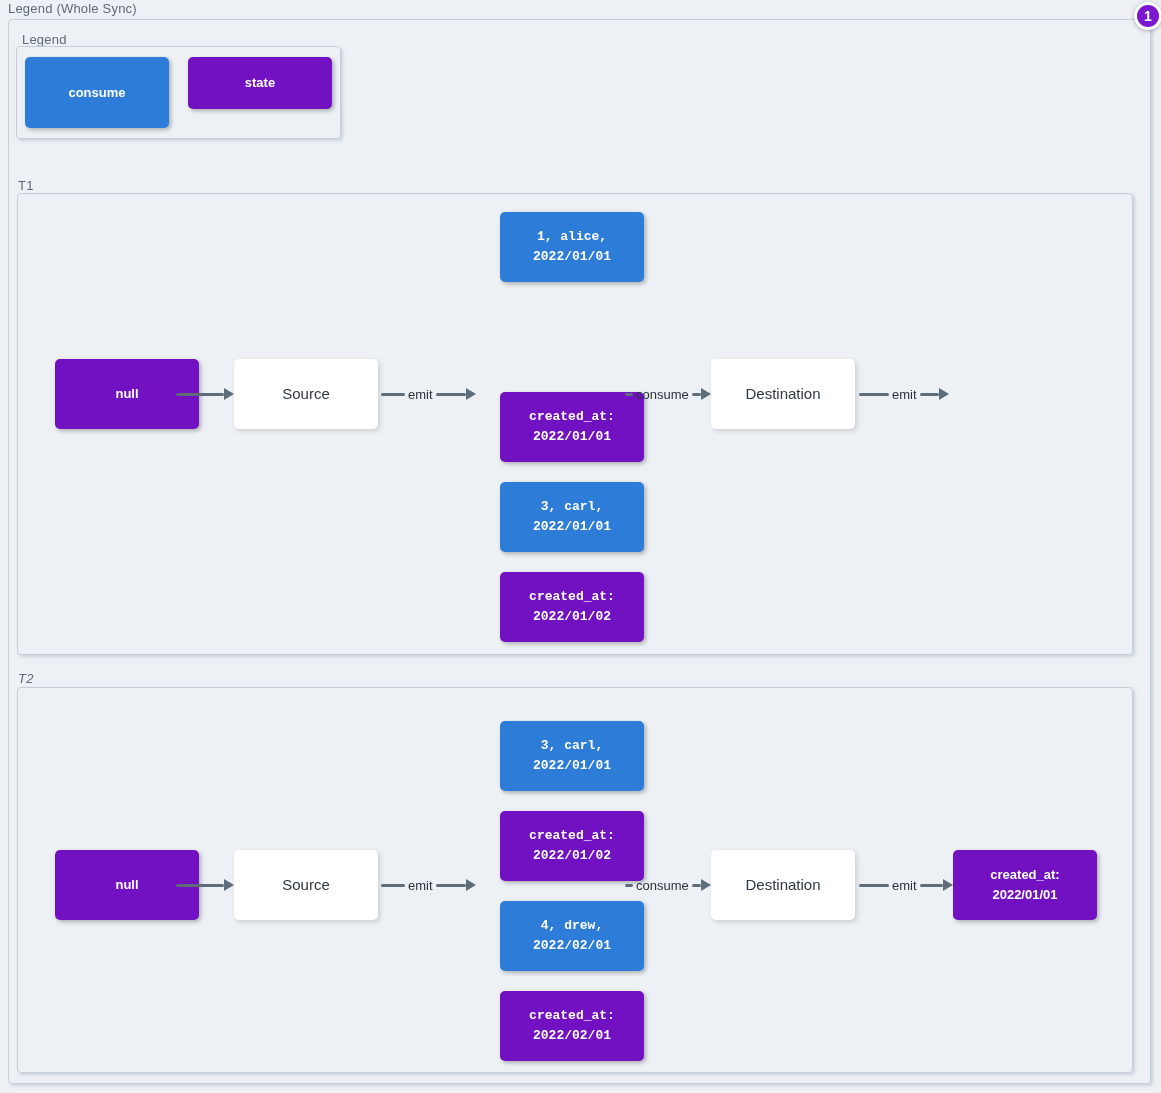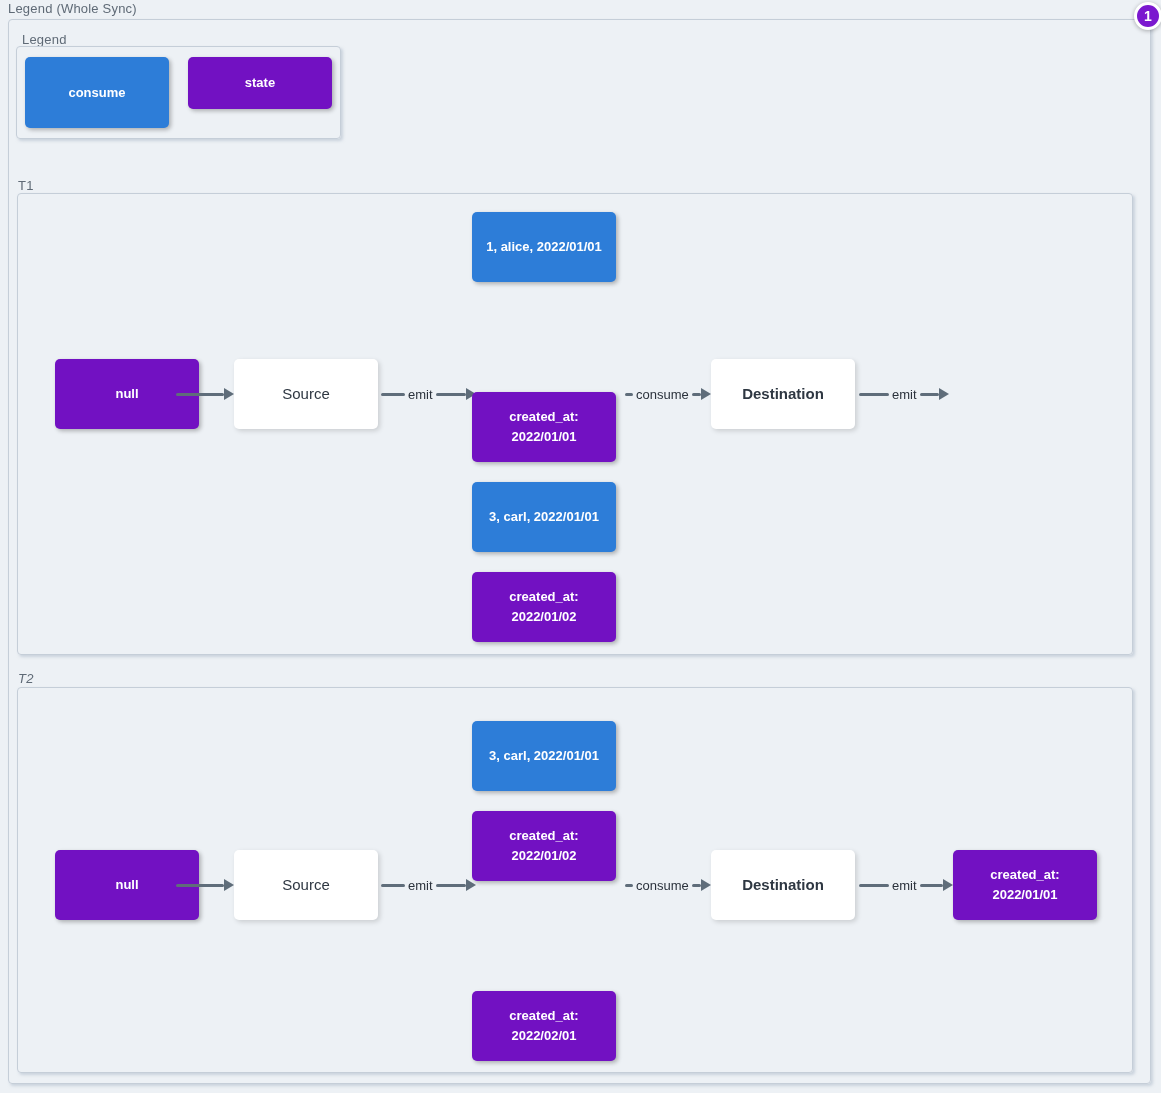--- a/index.html
+++ b/index.html
@@ -37,25 +37,25 @@
   .legend-record { left:25px; top:57px; height:71px; }
   .legend-state  { left:188px; top:57px; height:52px; }
   
   .section-label.t1 { left:18px; top:178px; }
   .section-box.t1   { left:17px; top:193px; width:1116px; height:462px; }
   .section-label.t2 { left:18px; top:671px;font-style:italic; }
   .section-box.t2   { left:17px; top:687px; width:1116px; height:386px; }
   
   .n-null   { left:9px;margin-left:28px; }
   .n-source { left:216px; }
-  .n-dest   { left:693px;font-weight:bold; }
+  .n-dest   { left:693px; }
   .n-out    { left:935px; }
   .t1 .row-node { top:165px; }
   .t2 .row-node { top:162px; }
-  .stack-item { left:454px; }
+  .stack-item { left:482px;font-family:Liberation Mono, monospace; }
   .t1 .s0 { top:18px; }  .t1 .s1 { top:108px; } .t1 .s2 { top:198px; }
   .t1 .s3 { top:288px; } .t1 .s4 { top:378px; }
   .t2 .s0 { top:33px; }  .t2 .s1 { top:123px; }
   .t2 .s2 { top:213px; } .t2 .s3 { top:303px; }
   
   .edge { position:absolute; display:flex; align-items:center; height:22px; }
   .t1 .edge { top:189px; }
   .t2 .edge { top:186px; }
   .e-null    { left:158px; width:58px; }
   .e-emit1   { left:363px; width:95px; }
@@ -138,20 +138,21 @@
     <div class="node plain row-node n-source">Source</div>
     <div class="edge e-emit1">
       <span class="seg s24"></span>
       <span class="elabel">emit</span>
       <span class="seg grow"></span>
       <span class="head"></span>
     </div>
     <div class="node stack-item s0 record">3, carl, 2022/01/01</div>
     <div class="node stack-item s1 state">created_at:
 2022/01/02</div>
+    <div class="node stack-item s2 record">4, drew, 2022/02/01</div>
     <div class="node stack-item s3 state">created_at:
 2022/02/01</div>
     <div class="edge e-consume">
       <span class="seg s8"></span>
       <span class="elabel">consume</span>
       <span class="seg grow"></span>
       <span class="head"></span>
     </div>
     <div class="node plain row-node n-dest">Destination</div>
     <div class="edge e-emit2">

